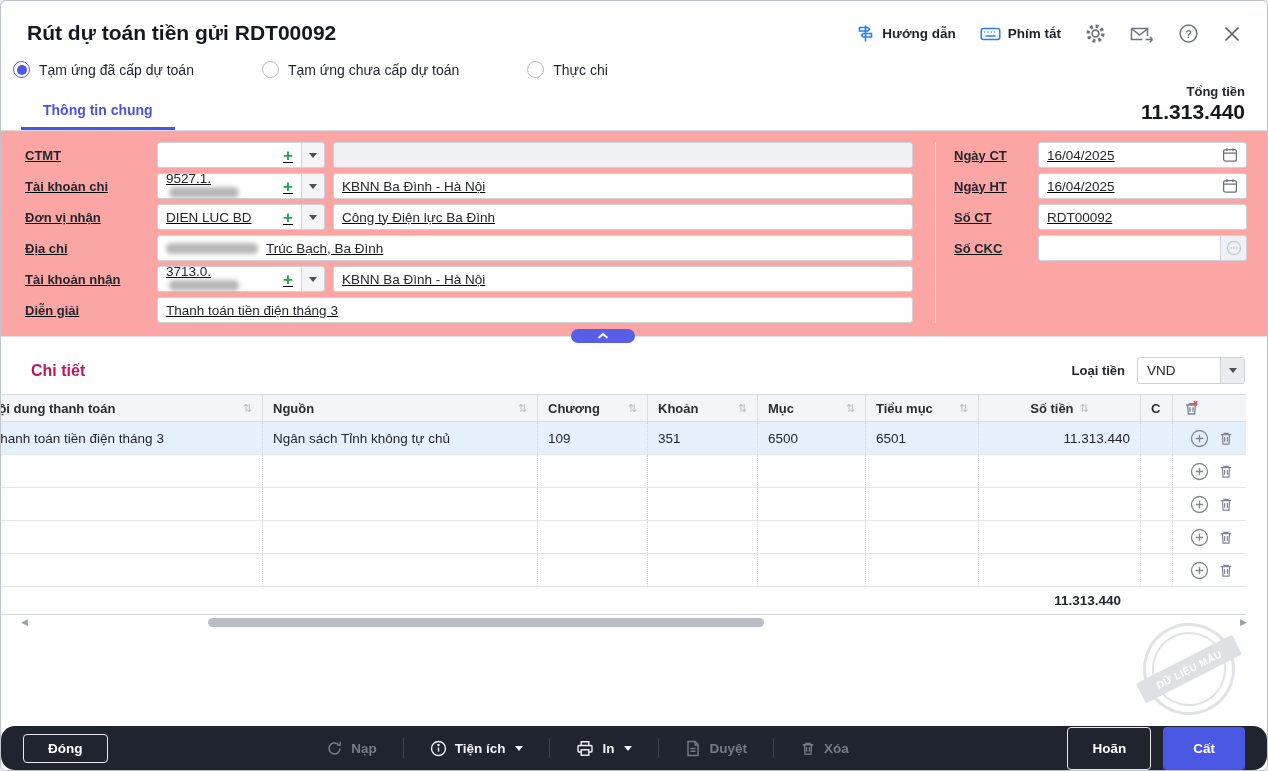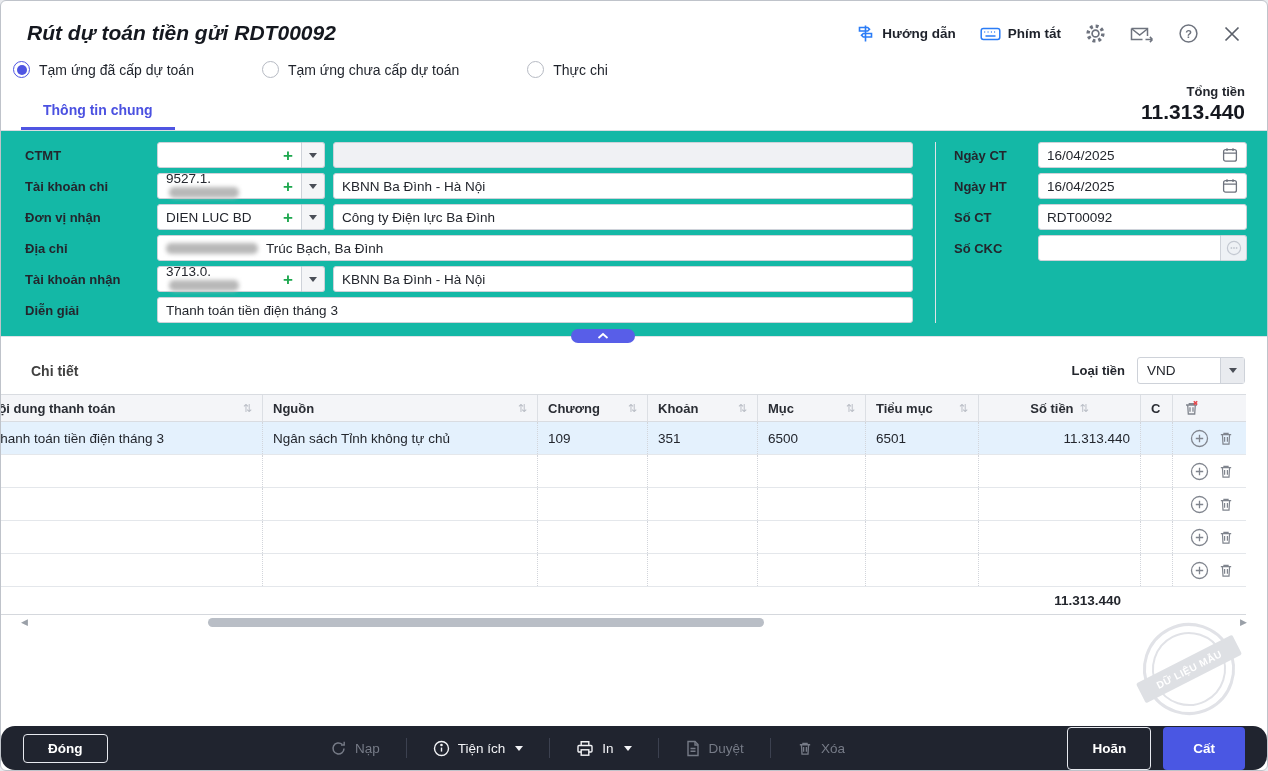--- a/index.html
+++ b/index.html
@@ -2,42 +2,42 @@
 <html lang="vi"><head>
 <meta charset="utf-8">
 <style>
   * { box-sizing: border-box; margin: 0; padding: 0; }
   body { font-family: "Liberation Sans", "DejaVu Sans", sans-serif; background:#e8eaee; }
   .window { width:1268px; height:771px; background:#fff; border:1px solid #bfc3ca; border-radius:6px;
             overflow:hidden; position:relative; display:flex; flex-direction:column; }
 
   
   .titlebar { display:flex; align-items:flex-start; justify-content:space-between; padding:20px 26px 0 26px; }
-  .title { font-size:21px; font-weight:bold; color:#15181f;font-style:italic; }
+  .title { font-size:21px; font-weight:bold; color:#15181f; }
   .tb-actions { display:flex; align-items:center; gap:24px; margin-top:2px;justify-content:space-between; }
   .tb-link { display:flex; align-items:center; gap:7px; font-size:13.5px; font-weight:bold; color:#1d212a; cursor:pointer; }
   .tb-icon { display:flex; align-items:center; }
   svg { display:block; }
 
   
   .radio-row { display:flex; gap:68px; padding:16px 26px 6px 12px; }
   .radio { display:flex; align-items:center; gap:9px; font-size:14px; color:#1e222a; cursor:pointer; }
   .rdot { width:17px; height:17px; border-radius:50%; border:1.5px solid #b6bac3; background:#fff; position:relative; flex:none; }
   .radio.sel .rdot { border-color:#4f55e2; }
   .radio.sel .rdot::after { content:""; position:absolute; inset:2.5px; border-radius:50%; background:#4f55e2; }
 
   
   .tab-row { display:flex; align-items:flex-end; justify-content:space-between; padding:0 22px 0 0; border-bottom:1px solid #d9dce1; }
   .tab { margin-left:20px; padding:10px 22px 9px 22px; font-size:14px; font-weight:bold; color:#4b51e1; border-bottom:3px solid #4f55e2; cursor:pointer; }
   .total-block { text-align:right; padding-bottom:6px; }
   .total-label { font-size:13px; color:#23262d; font-weight:bold; }
   .total-value { font-size:21px; font-weight:bold; color:#15181f; margin-top:1px; }
 
   
-  .form-section { background:#14b8a6; padding:11px 20px 13px 24px; border-bottom:1px solid #dfe2e7; position:relative; }
+  .form-section { background:#fca5a5; padding:11px 20px 13px 24px; border-bottom:1px solid #dfe2e7; position:relative;text-decoration:underline; }
   .form-wrap { display:flex; }
   .form-left { flex:1; display:grid; grid-template-columns:124px 168px 1fr; column-gap:8px; row-gap:5px; align-items:center; }
   .flabel { font-size:13px; font-weight:bold; color:#23262d; }
   .field, .combo { height:26px; background:#fff; border:1px solid #ced2d9; border-radius:3px;
                    display:flex; align-items:center; font-size:13.5px; color:#23262d; padding:0 8px; }
   .field.disabled { background:#f0f1f4; }
   .combo-group { display:flex; align-items:stretch; }
   .combo { flex:1; justify-content:space-between; border-radius:3px 0 0 3px; }
   .plus { color:#1fa84f; font-size:17px; font-weight:bold; line-height:1; }
   .caret-btn { width:23px; border:1px solid #ced2d9; border-left:none; border-radius:0 3px 3px 0;
@@ -51,21 +51,21 @@
   .date-field { justify-content:space-between; }
   .ckc-group { display:flex; align-items:stretch; }
   .ckc-group .field { flex:1; border-radius:3px 0 0 3px; }
   .ckc-btn { width:26px; border:1px solid #ced2d9; border-left:none; border-radius:0 3px 3px 0; background:#eef1f5;
              display:flex; align-items:center; justify-content:center; cursor:pointer; }
   .collapse-pill { position:absolute; left:calc(50% - 63px); bottom:-7px; width:64px; height:14px; border-radius:8px;
                    background:#585ee8; display:flex; align-items:center; justify-content:center; cursor:pointer; z-index:5; }
 
   
   .detail-head { display:flex; align-items:center; justify-content:space-between; padding:20px 22px 10px 30px; }
-  .detail-title { font-size:14px; font-weight:bold; color:#404040; }
+  .detail-title { font-size:16px; font-weight:bold; color:#be185d; }
   .currency { display:flex; align-items:center; gap:12px; }
   .currency-label { font-size:13px; font-weight:bold; color:#23262d; }
   .select { width:108px; height:27px; border:1px solid #ced2d9; border-radius:3px; background:#fff; display:flex; align-items:stretch; }
   .select .sel-text { flex:1; display:flex; align-items:center; padding:0 9px; font-size:13.5px; color:#23262d; }
   .select .sel-caret { width:24px; background:#e9ebef; border-left:1px solid #ced2d9; display:flex; align-items:center; justify-content:center; }
 
   
   .grid { width:1245px; font-size:13.5px; color:#23262d; }
   .grow { display:flex; align-items:stretch; }
   .gcell { flex:none; display:flex; align-items:center; padding:0 10px; border-right:1px dotted #d2d5db; overflow:hidden; white-space:nowrap; }
@@ -97,21 +97,21 @@
   .stamp .ring2 { position:absolute; inset:9px; border:2px solid #dcdee3; border-radius:50%; }
   .stamp .ribbon { position:absolute; left:-8px; right:-8px; top:35px; height:22px; background:#d9dbe0; border-radius:2px;
                    display:flex; align-items:center; justify-content:center; font-size:10px; font-weight:bold; color:#fff; letter-spacing:.5px; }
 
   
   .footer { margin-top:auto; height:44px; background:#20242f; display:flex; align-items:center; padding:0 22px; gap:0;border-radius:14px; }
   .btn-outline { background:transparent; border:1px solid #e7e9ef; border-radius:4px; color:#fff; font-size:13.5px; font-weight:bold;
                  padding:6px 24px; cursor:pointer; font-family:inherit; }
   .foot-mid { display:flex; align-items:center; margin:0 auto; gap:0; }
   .foot-item { display:flex; align-items:center; gap:8px; background:none; border:none; font-family:inherit;
-               font-size:13.5px; font-weight:normal; color:#f2f3f6; cursor:pointer; padding:6px 10px; }
+               font-size:13.5px; font-weight:bold; color:#f2f3f6; cursor:pointer; padding:6px 10px; }
   .foot-item.disabled { color:#767b87; cursor:default; }
   .fdiv { width:1px; height:20px; background:#3c4150; margin:0 16px; }
   .wcaret { width:0; height:0; border-left:4px solid transparent; border-right:4px solid transparent; border-top:5px solid #f2f3f6; margin-left:2px; }
   .foot-right { display:flex; gap:12px; }
   .btn-primary { background:#4a57e3; border:none; border-radius:4px; color:#fff; font-size:13.5px; font-weight:bold;
                  padding:14px 30px; cursor:pointer; font-family:inherit; }
 </style>
 </head>
 <body>
 

